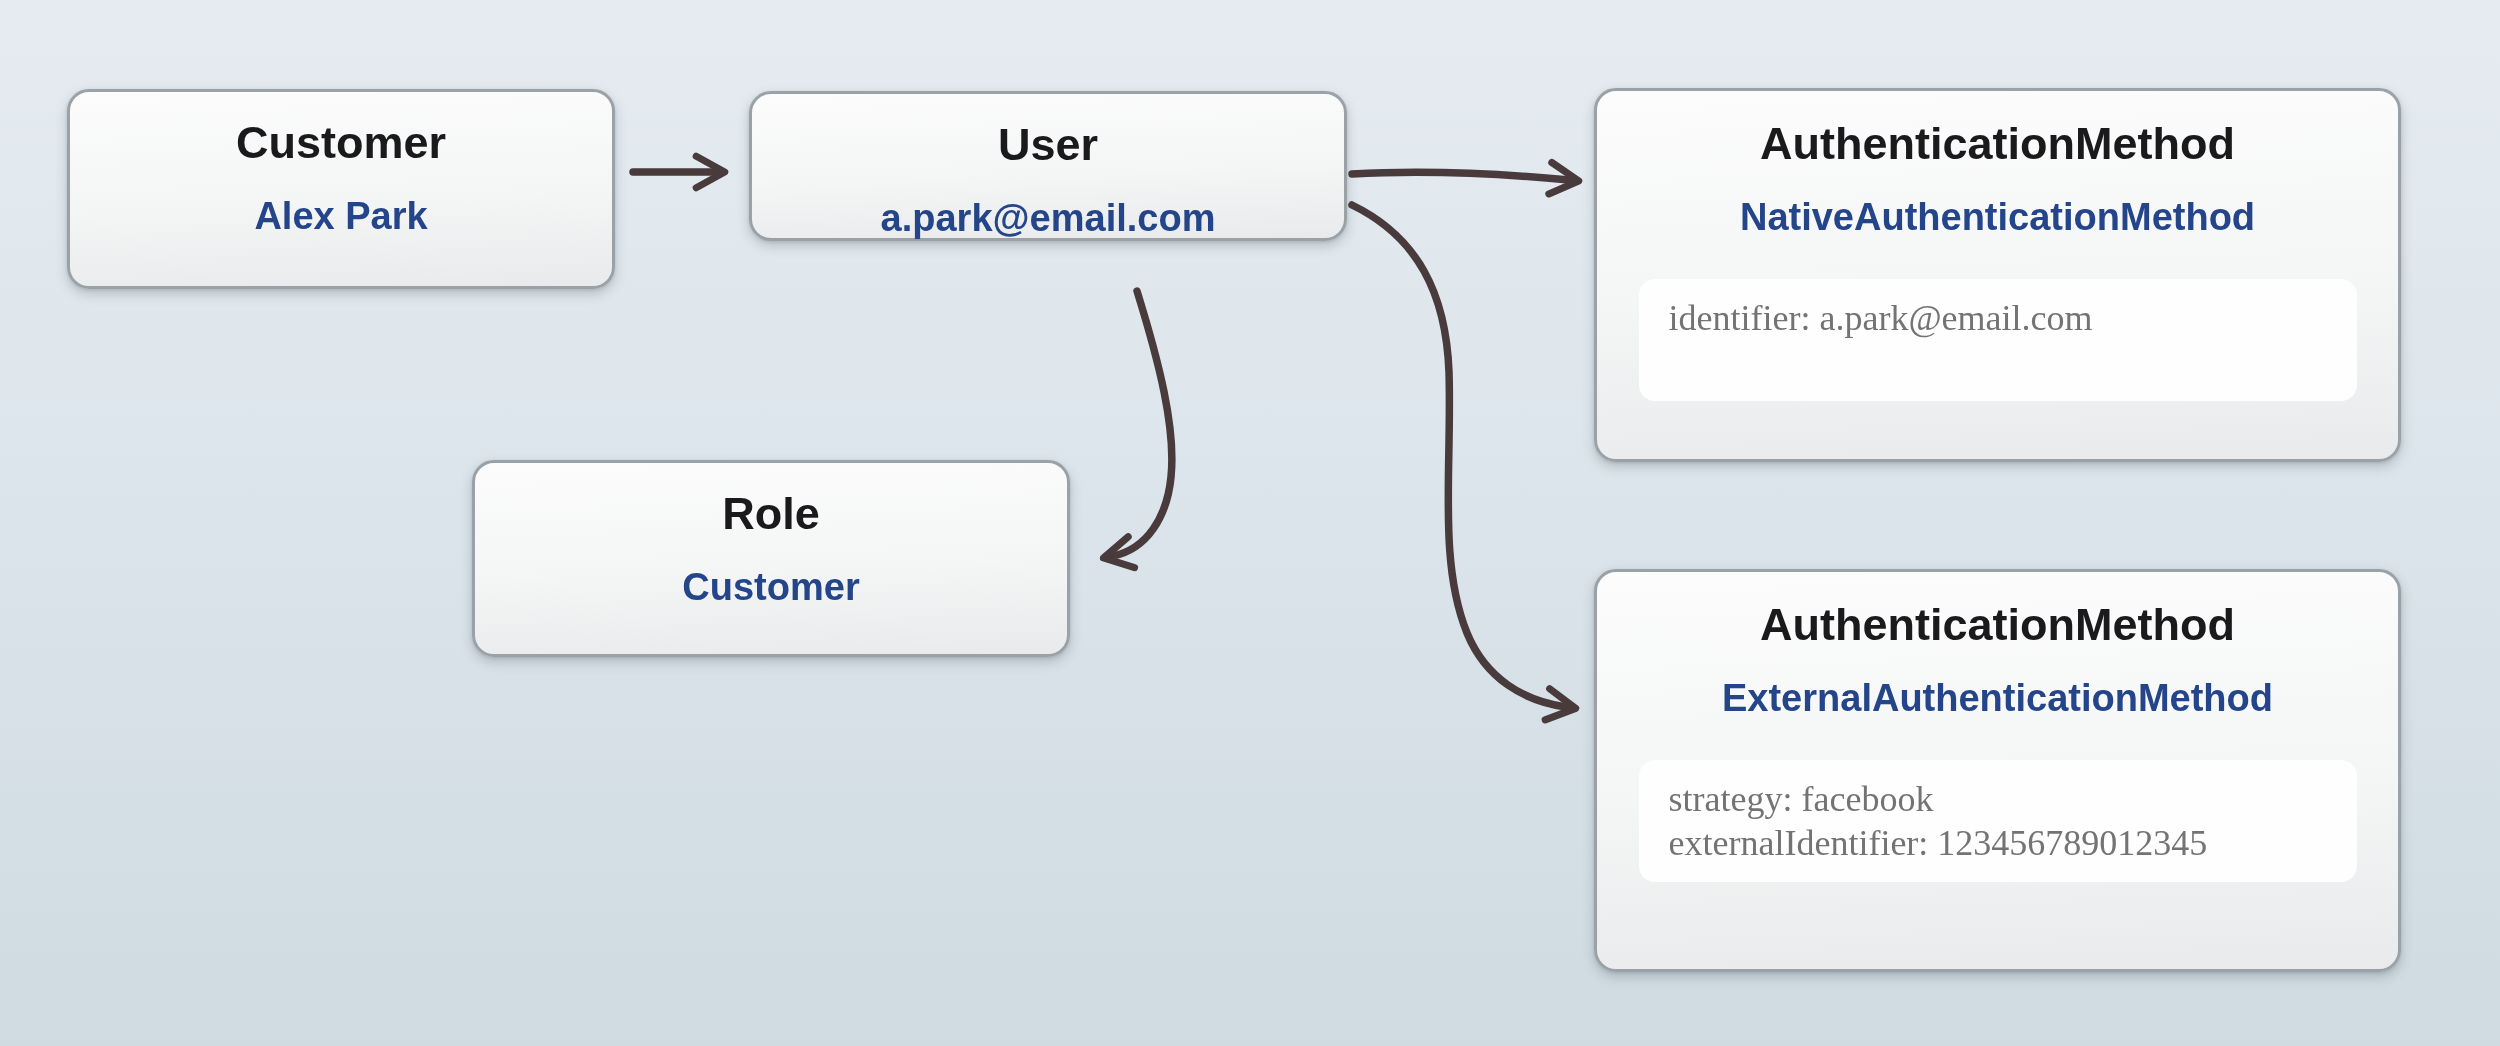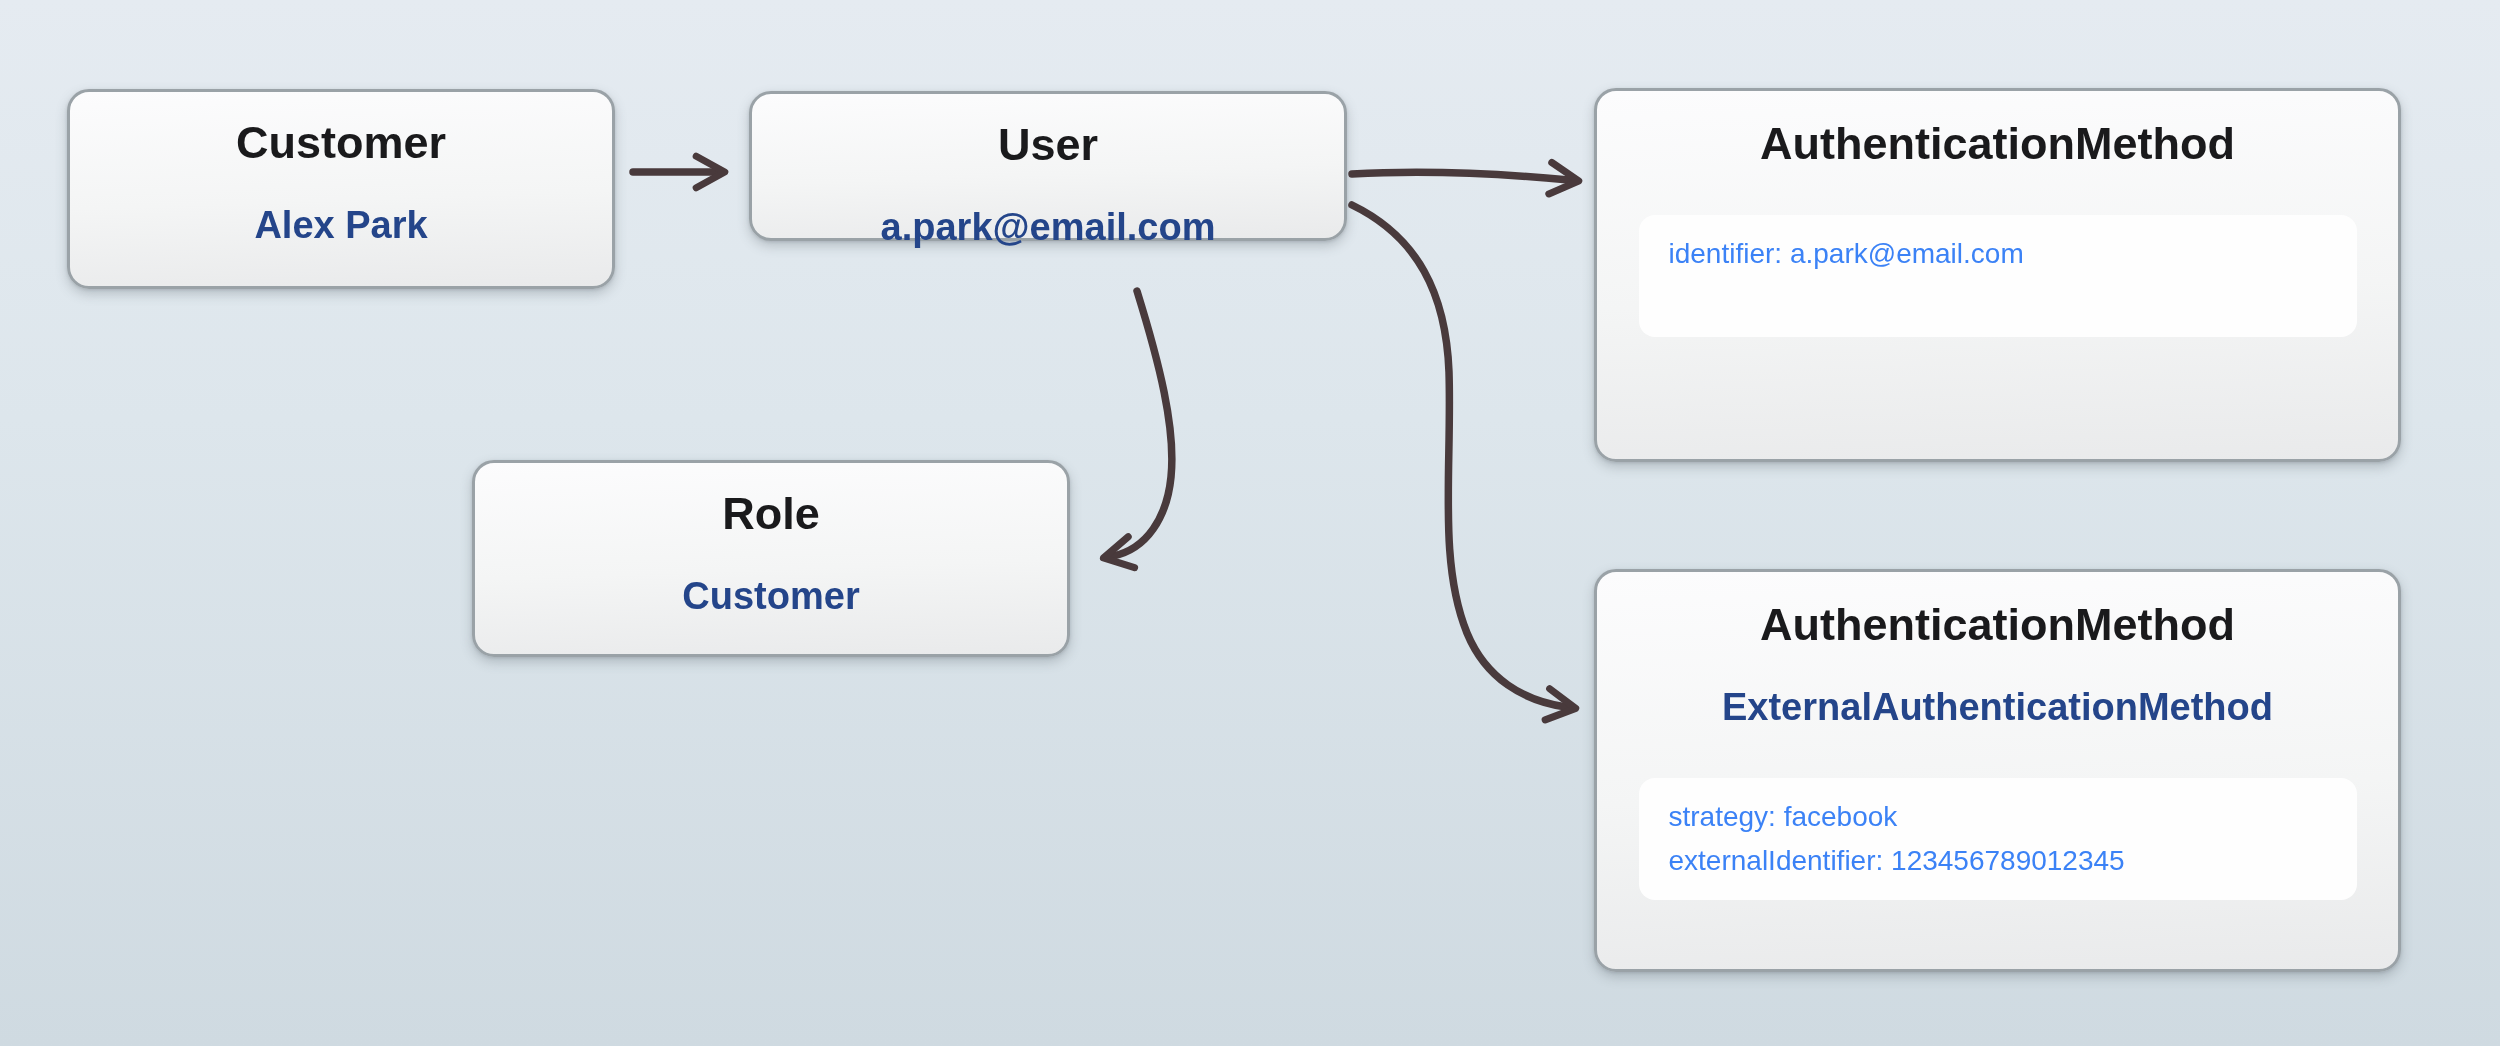--- a/index.html
+++ b/index.html
@@ -28,21 +28,21 @@
     position: absolute;
     box-sizing: border-box;
     border: 3px solid #9aa2a7;
     border-radius: 22px;
     background: linear-gradient(178deg, #fcfcfd 0%, #f4f5f5 55%, #e9eaeb 100%);
     box-shadow: 0 5px 12px rgba(75, 85, 95, 0.28), 0 1px 3px rgba(75, 85, 95, 0.18);
     display: flex;
     flex-direction: column;
     align-items: center;
     padding-top: 26px;
-    row-gap: 32px;
+    row-gap: 23px;
     z-index: 2;
   }
   .node.auth {
     padding-top: 28px;
   }
   .node-title {
     font-size: 45px;
     font-weight: bold;
     color: #1a1a1c;
     line-height: 50px;
@@ -58,24 +58,24 @@
   .attrs {
     margin-top: 14px;
     width: 718px;
     height: 122px;
     box-sizing: border-box;
     background: #fefefe;
     border-radius: 16px;
     padding: 17px 30px;
   }
   .attr-line {
-    font-family: Liberation Sans, sans-serif;
-    font-size: 28px;
+    font-family: Liberation Serif, serif;
+    font-size: 36px;
     line-height: 44px;
-    color: #3b82f6;
+    color: #737373;
     white-space: pre;
   }
 </style>
 </head>
 <body>
 
 <div class="canvas">
 
   <div class="node" style="left:67px; top:89px; width:548px; height:200px;">
     <div class="node-title">Customer</div>
@@ -87,20 +87,21 @@
     <div class="node-value">a.park@email.com</div>
   </div>
 
   <div class="node" style="left:472px; top:460px; width:598px; height:197px;">
     <div class="node-title">Role</div>
     <div class="node-value">Customer</div>
   </div>
 
   <div class="node auth" style="left:1594px; top:88px; width:807px; height:374px;">
     <div class="node-title">AuthenticationMethod</div>
+    <div class="node-value">NativeAuthenticationMethod</div>
     <div class="attrs">
       <div class="attr-line">identifier: a.park@email.com</div>
     </div>
   </div>
 
   <div class="node auth" style="left:1594px; top:569px; width:807px; height:403px;">
     <div class="node-title">AuthenticationMethod</div>
     <div class="node-value">ExternalAuthenticationMethod</div>
     <div class="attrs">
       <div class="attr-line">strategy: facebook</div>

